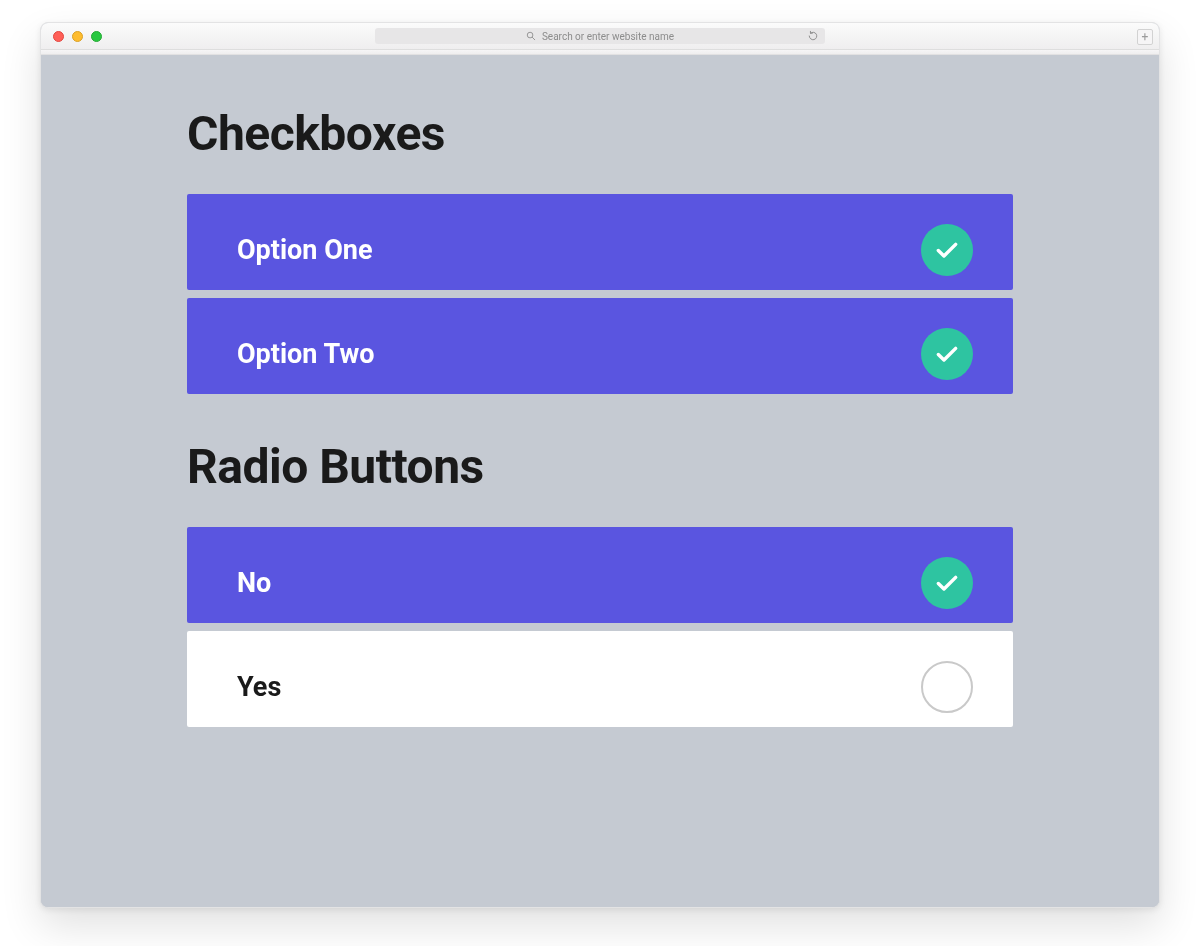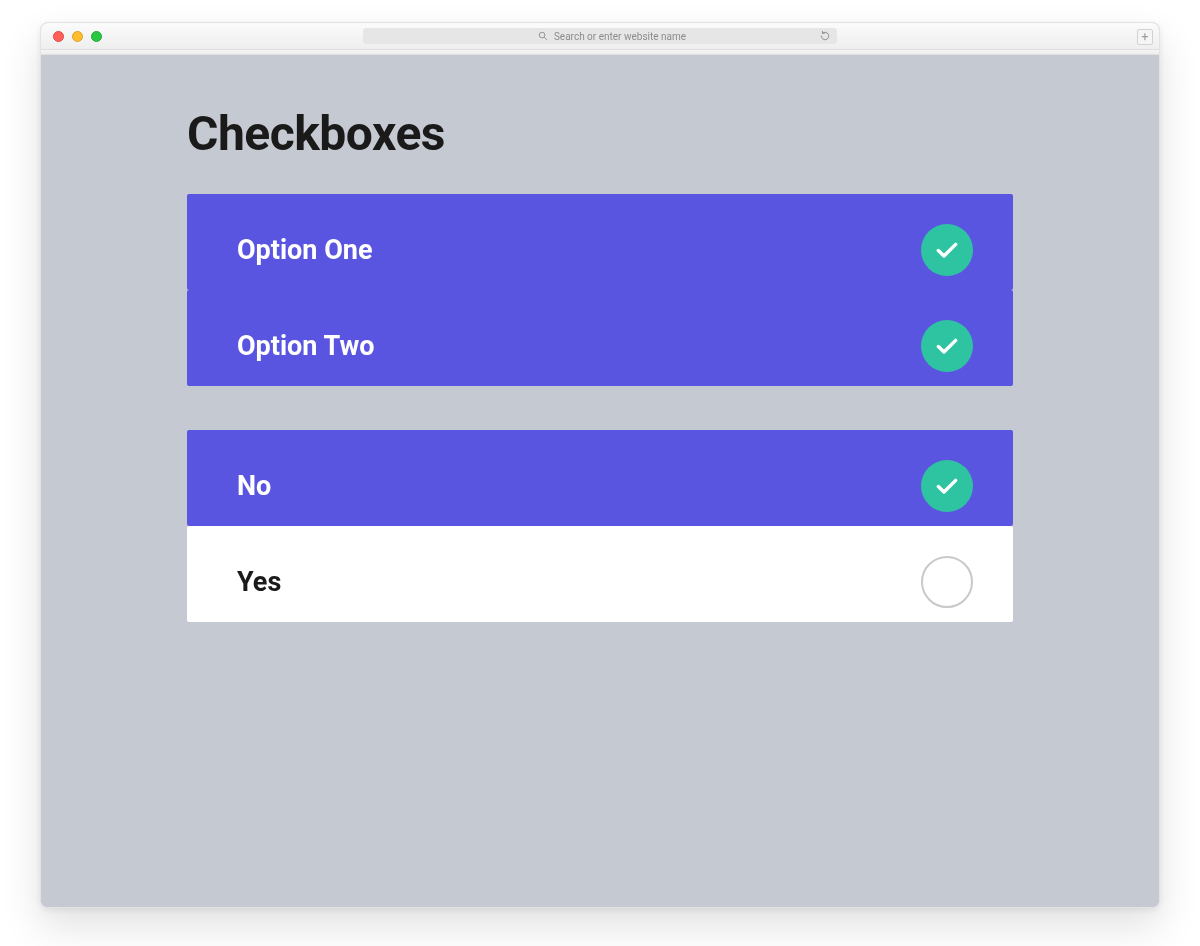--- a/index.html
+++ b/index.html
@@ -67,21 +67,20 @@
     transform:translateX(-50%);
     top:5px;
     width:450px;
     height:16px;
     background:var(--addr-bg);
     border-radius:3px;
     display:flex;
     align-items:center;
     justify-content:center;
     gap:6px;
-    padding-left:24px;
   }
   .addr .mag{
     width:10px;height:10px;display:inline-block;
   }
   .addr .mag svg{display:block;}
   .addr .ph{
     font-size:10px;color:var(--addr-text);
     font-weight:400;
   }
   .addr .reload{
@@ -128,21 +127,21 @@
   .row{
     display:flex;
     align-items:center;
     justify-content:space-between;
     height:96px;
     padding:16px 40px 0 50px;
     box-sizing:border-box;
     border-radius:2px;
     cursor:pointer;
   }
-  .row + .row{margin-top:0;gap:12px;}
+  .row + .row{margin-top:8px;gap:12px;}
   .row.on{
     background:var(--item-bg);
     color:var(--item-text);
   }
   .row.off{
     background:var(--item-off-bg);
     color:var(--item-off-text);
   }
   .row .label{
     font-size:27px;
@@ -214,20 +213,21 @@
             <span class="label">Option Two</span>
             <span class="indicator checked">
               <svg viewBox="0 0 24 24">
                   <path d="M4 12.5 9.2 17.5 20 6.8"></path>
                 </svg>
             </span>
           </div>
         </div>
 
         <div class="section">
+          <h2 class="section-title">Radio Buttons</h2>
 
           <div class="row on">
             <span class="label">No</span>
             <span class="indicator checked">
               <svg viewBox="0 0 24 24">
                   <path d="M4 12.5 9.2 17.5 20 6.8"></path>
                 </svg>
             </span>
           </div>
 

